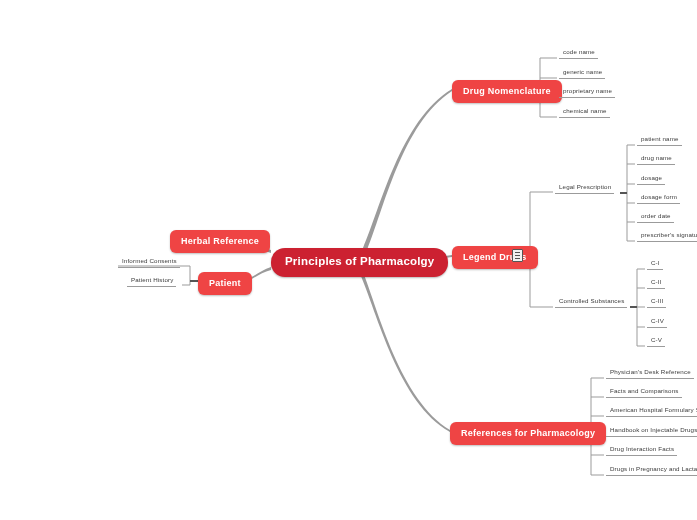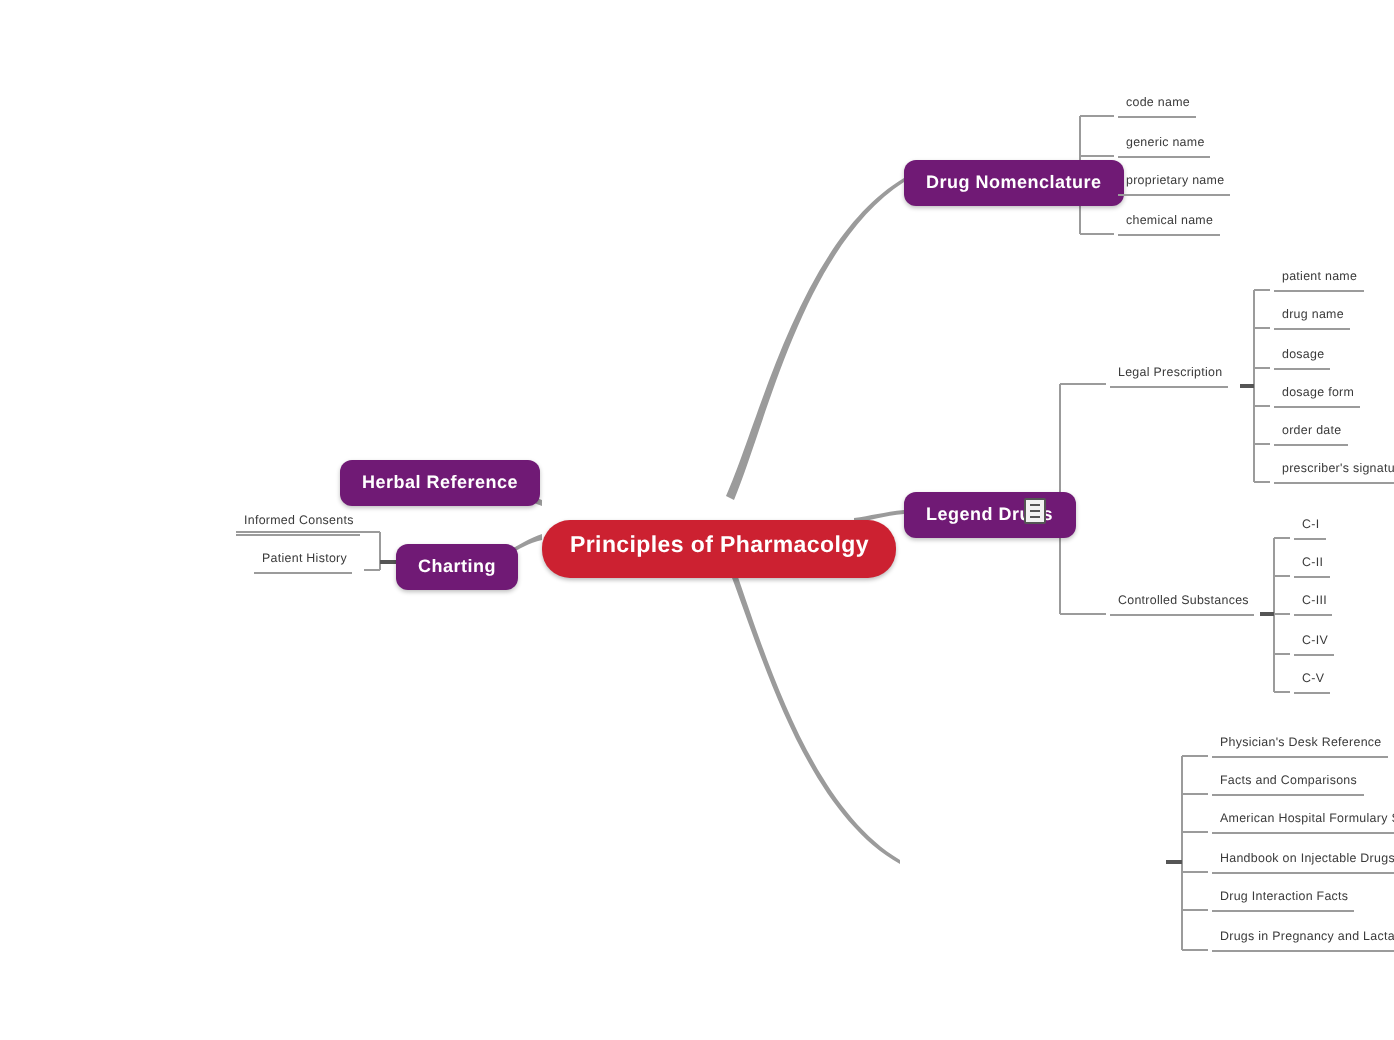--- a/index.html
+++ b/index.html
@@ -43,21 +43,21 @@
     font-weight: bold;
     letter-spacing: 0.2px;
     border-radius: 7px;
     padding: 8px 14px 9px 14px;
     text-align: center;
     line-height: 1;
     box-shadow: 0 1px 2px rgba(0,0,0,0.28);
   }
   
   .branch-node {
-    background: #701a75;
+    background: #ef4444;
     color: #ffffff;
     font-size: 9px;
     font-weight: bold;
     letter-spacing: 0.25px;
     border-radius: 6px;
     padding: 7px 11px 7px 11px;
     line-height: 1;
     text-align: center;
     box-shadow: 0 1px 2px rgba(0,0,0,0.25);
   }
@@ -150,44 +150,47 @@
     <line x1="591" y1="436" x2="604" y2="436" stroke="#9b9b9b" stroke-width="1"></line>
     <line x1="591" y1="455" x2="604" y2="455" stroke="#9b9b9b" stroke-width="1"></line>
     <line x1="591" y1="475" x2="604" y2="475" stroke="#9b9b9b" stroke-width="1"></line>
 
     <line x1="190" y1="266" x2="190" y2="285" stroke="#9b9b9b" stroke-width="1"></line>
     <line x1="190" y1="281" x2="198" y2="281" stroke="#555555" stroke-width="2"></line>
     <line x1="118" y1="266" x2="190" y2="266" stroke="#9b9b9b" stroke-width="1"></line>
     <line x1="182" y1="285" x2="190" y2="285" stroke="#9b9b9b" stroke-width="1"></line>
   </svg>
 
-  <div class="node root-node" style="left:271px; top:260px;border-radius:14px;">
+  <div class="node root-node" style="left:271px; top:248px;border-radius:14px;">
     <span>Principles of Pharmacolgy</span>
   </div>
 
   <div class="node branch-node" style="left:452px; top:80px;">
     <span>Drug Nomenclature</span>
   </div>
 
   <div class="node branch-node" style="left:452px; top:246px;">
     <span>Legend Drugs</span>
   </div>
   <div class="note-icon" style="left:512px; top:249px;">
       <i></i>
       <i></i>
       <i></i>
     </div>
 
+  <div class="node branch-node" style="left:450px; top:422px;">
+    <span>References  for Pharmacology</span>
+  </div>
 
   <div class="node branch-node" style="left:170px; top:230px;">
     <span>Herbal Reference</span>
   </div>
 
   <div class="node branch-node" style="left:198px; top:272px;">
-    <span>Charting</span>
+    <span>Patient</span>
   </div>
 
   <div class="node leaf-node" style="left:559px; top:49px;">code name</div>
   <div class="node leaf-node" style="left:559px; top:69px;">generic name</div>
   <div class="node leaf-node" style="left:559px; top:88px;">proprietary name</div>
   <div class="node leaf-node" style="left:559px; top:108px;">chemical name</div>
 
   <div class="node leaf-node mid" style="left:555px; top:184px;">Legal Prescription</div>
   <div class="node leaf-node mid" style="left:555px; top:298px;">Controlled Substances</div>
 

